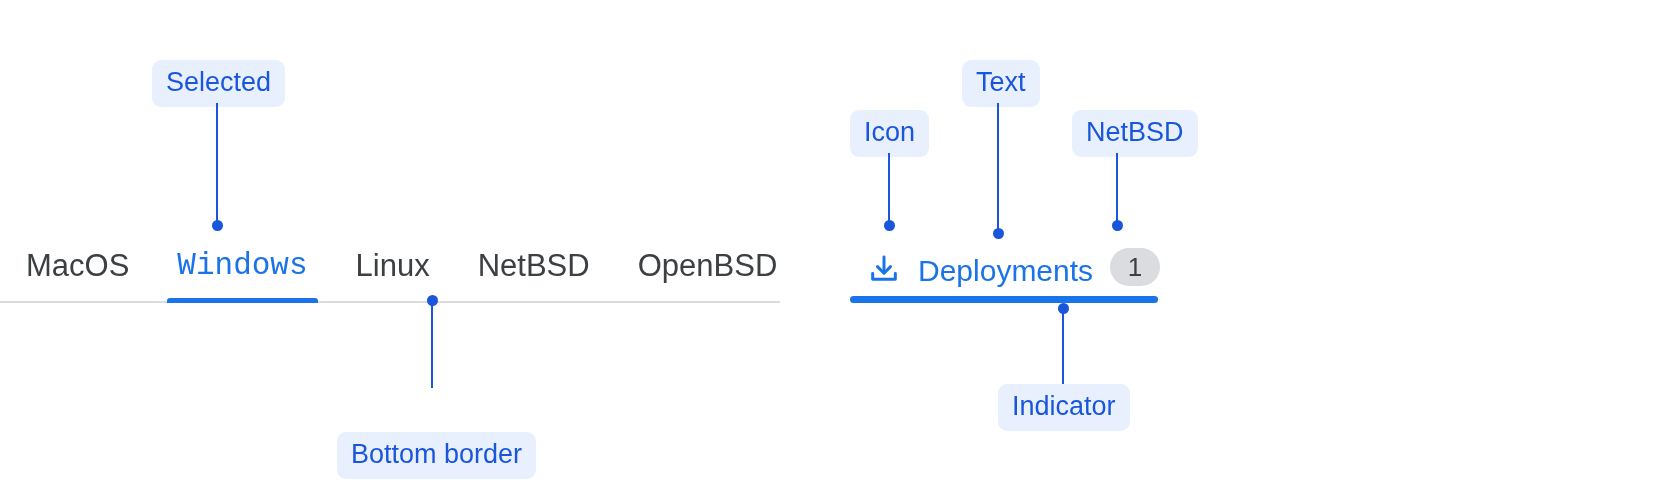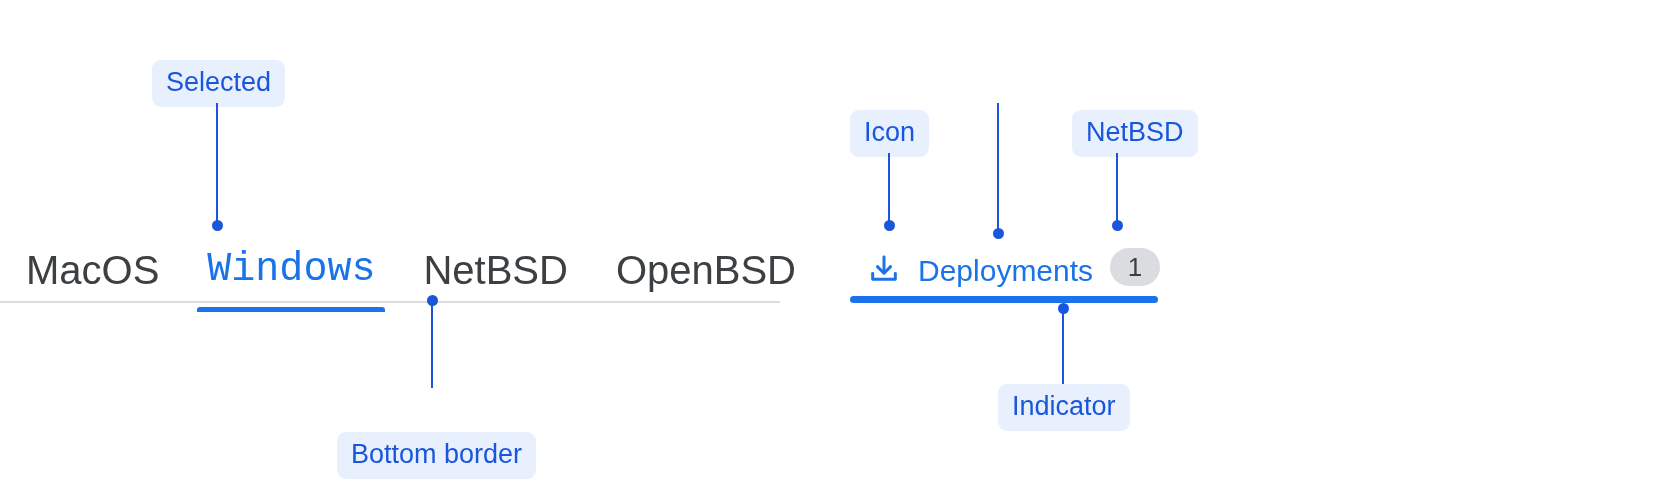--- a/index.html
+++ b/index.html
@@ -55,21 +55,21 @@
     left: 0;
     top: 246px;
     width: 780px;
     height: 55px;
     border-bottom: 2px solid #dadce0;
     display: flex;
     align-items: flex-start;
   }
   .tab {
     position: relative;
-    font-size: 40px;
+    font-size: 31px;
     line-height: 1;
     color: #3c4043;
     padding: 4px 24px 20px;
     white-space: nowrap;
     background: none;
     border: none;
     font-family: inherit;
     cursor: pointer;
   }
   .tab.first { padding-left: 26px; }
@@ -150,38 +150,42 @@
   <div class="anno-dot" style="left:212px; top:220px;"></div>
 
   <div class="tabbar">
     <button class="tab first">
       <span>MacOS</span>
     </button>
     <button class="tab selected">
       <span>Windows</span>
     </button>
     <button class="tab">
+      <span>Linux</span>
+    </button>
+    <button class="tab">
       <span>NetBSD</span>
     </button>
     <button class="tab">
       <span>OpenBSD</span>
     </button>
   </div>
 
   <div class="anno-dot" style="left:427px; top:295px;"></div>
   <div class="anno-line" style="left:431px; top:300px; height:88px;"></div>
   <div class="anno-pill" style="left:337px; top:388px;margin-top:44px;">Bottom border</div>
 </div>
 
 <div id="right-group">
 
   <div class="anno-pill" style="left:0px; top:110px;">Icon</div>
   <div class="anno-line" style="left:38px; top:153px; height:72px;"></div>
   <div class="anno-dot" style="left:34px; top:220px;"></div>
 
+  <div class="anno-pill" style="left:112px; top:60px;">Text</div>
   <div class="anno-line" style="left:147px; top:103px; height:130px;"></div>
   <div class="anno-dot" style="left:143px; top:228px;"></div>
 
   <div class="anno-pill" style="left:222px; top:110px;">NetBSD</div>
   <div class="anno-line" style="left:266px; top:153px; height:72px;"></div>
   <div class="anno-dot" style="left:262px; top:220px;"></div>
 
   <div class="single-tab">
     <span class="tab-icon">
       <svg viewBox="0 0 24 24" width="34" height="34" fill="none" stroke="#1a73e8" stroke-width="2.1" stroke-linecap="round" stroke-linejoin="round" aria-hidden="true">

